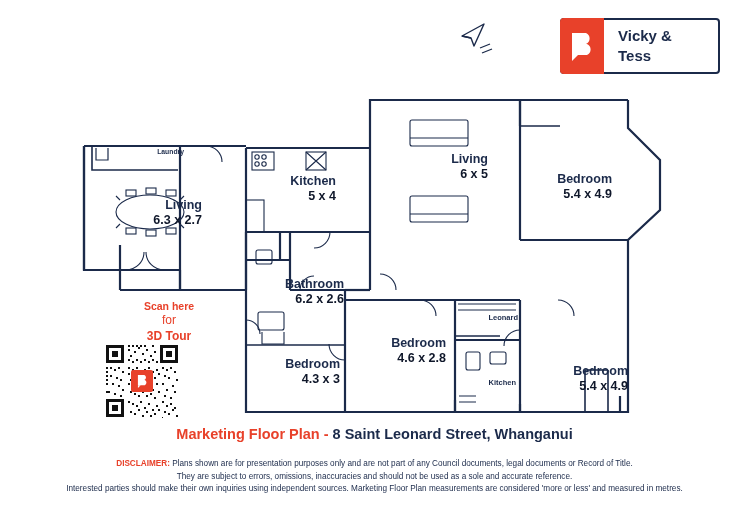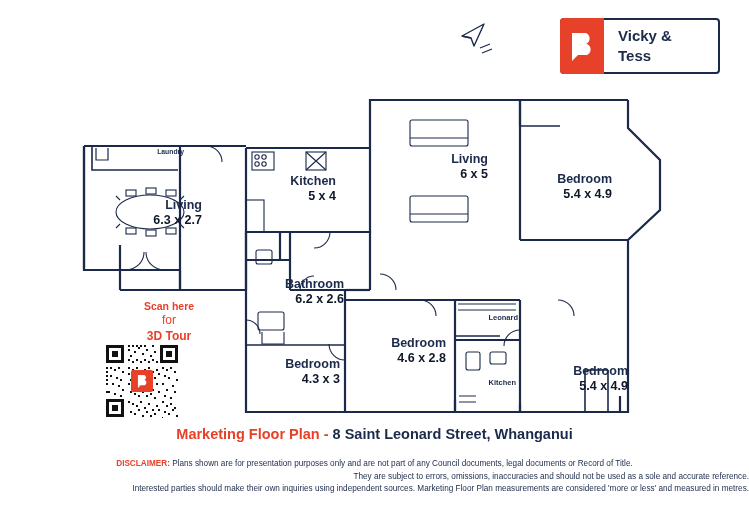--- a/index.html
+++ b/index.html
@@ -114,21 +114,21 @@
   .title .red { color: #e8412a; }
   .disclaimer {
     left: 0; top: 458px;
     width: 749px;
     text-align: center;
     font-size: 8.2px;
     line-height: 1.55;
     color: #e8412a;
   }
   .disclaimer b { font-weight: bold; }
-  .disclaimer .dark { color: #1b2a4a; text-align: right; }
+  .disclaimer .dark { color: #1b2a4a; }
 </style>
 </head>
 <body>
 
 <div class="stage">
 
   <div class="abs brand-box"></div>
   <div class="abs brand-mark">
     <svg width="24" height="30" viewBox="0 0 24 30" aria-hidden="true">
       <path d="M2 2 H16 a6 6 0 0 1 0 11 H2 Z M2 13 H17 a6 6 0 0 1 0 11 H2 Z" fill="#ffffff"></path>

